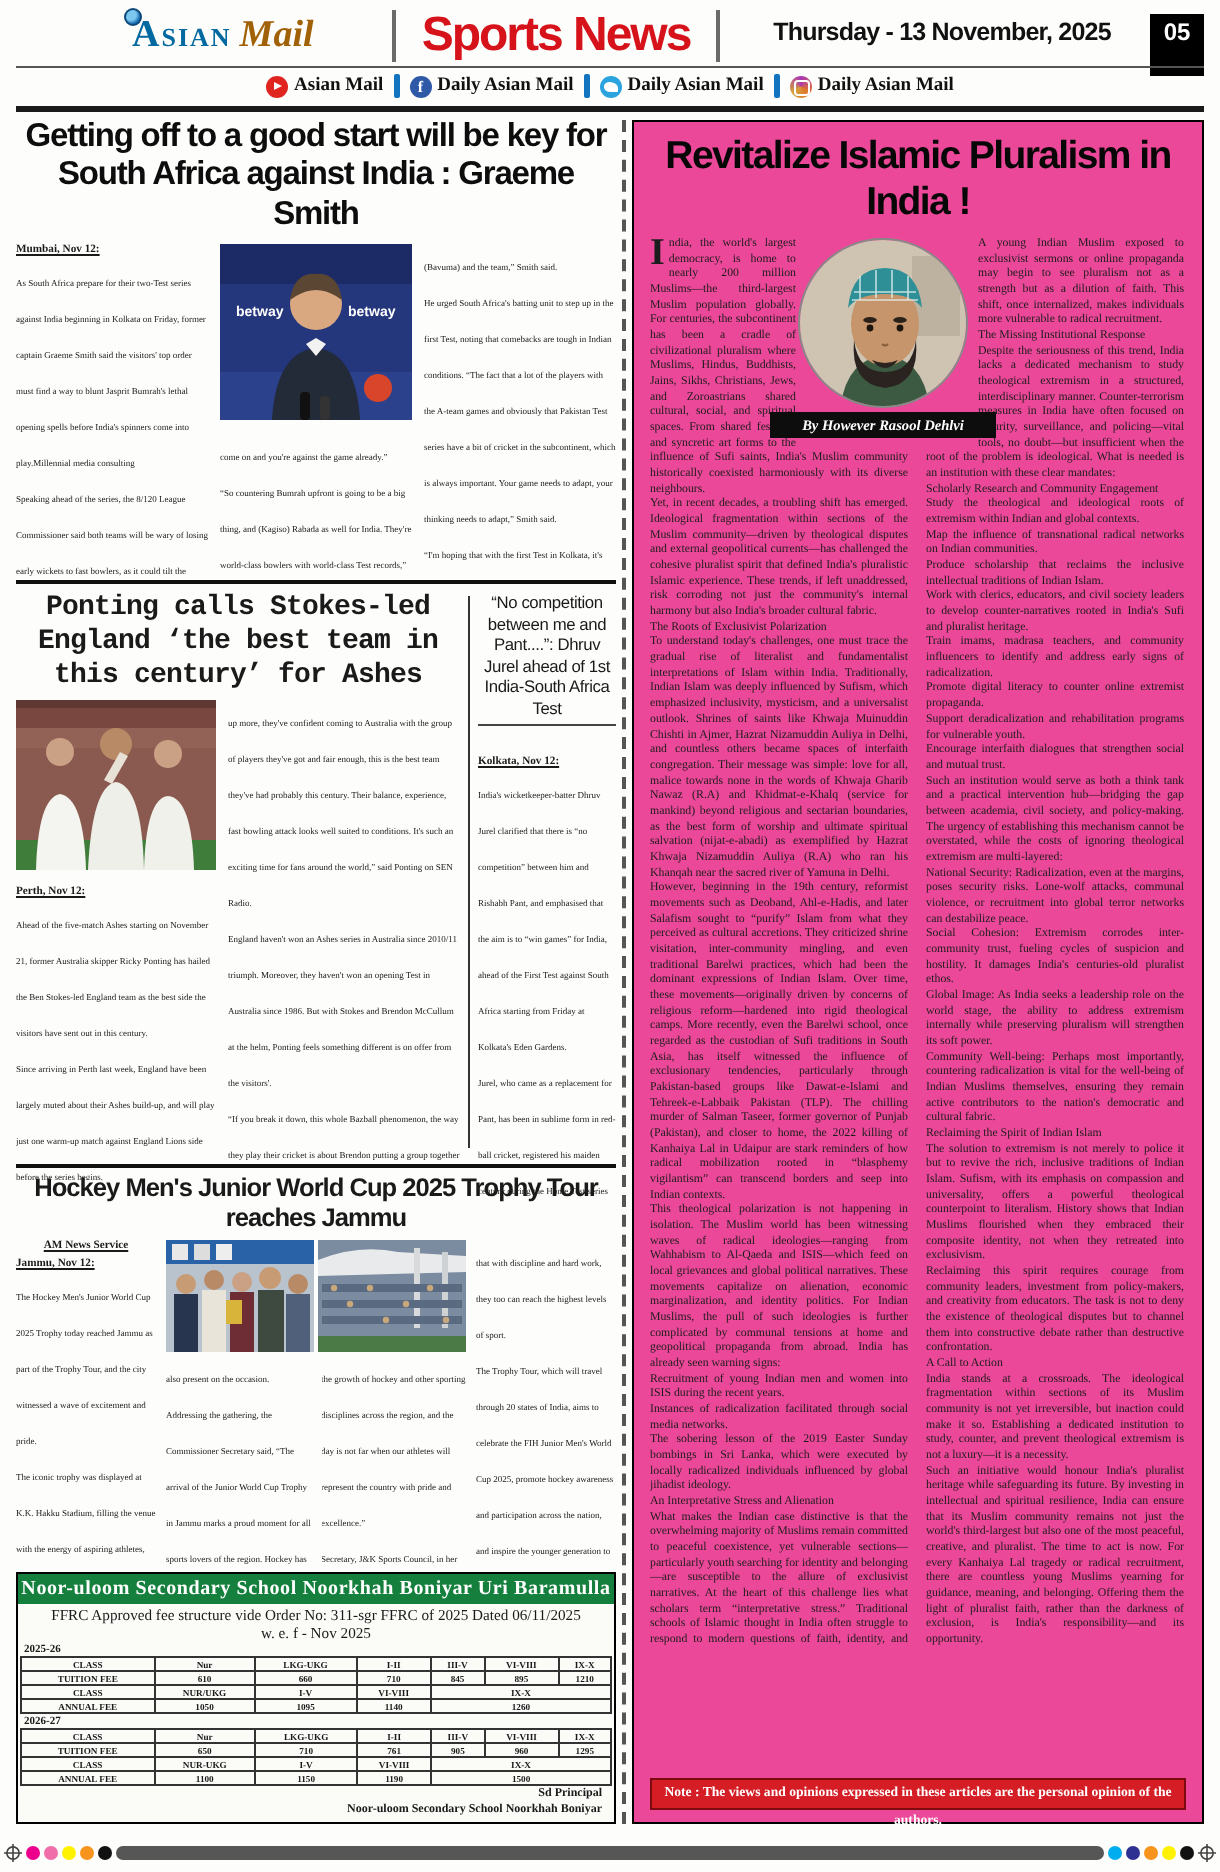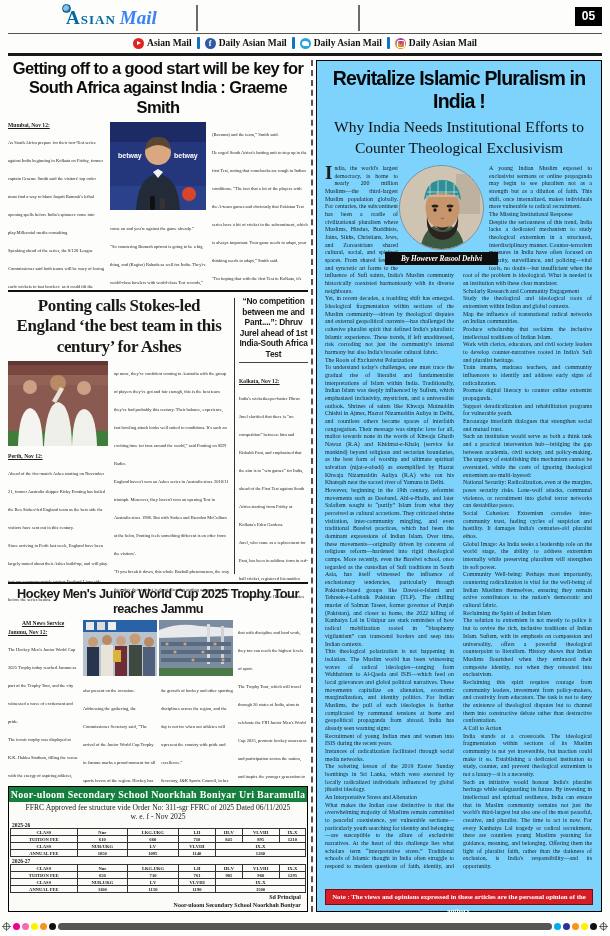--- a/index.html
+++ b/index.html
@@ -6,30 +6,30 @@
   html,body { background:#e8e8e8; }
   #page {
     position:relative; width:610px; height:936px; margin:0 auto;
     background:#fdfdfb; overflow:hidden;
     font-family:"Liberation Serif","DejaVu Serif",serif; color:#1a1a1a;
   }
   
   .masthead { position:absolute; top:5px; left:8px; right:8px; height:28px; }
   .logo { position:absolute; left:58px; top:2px; font-family:"Liberation Serif",serif; }
   .logo .asian { font-size:19px; font-weight:bold; letter-spacing:1px; color:#0369a1; font-variant:small-caps; }
-  .logo .mail { font-size:19px; font-weight:bold; font-style:italic; color:#3b82f6; }
+  .logo .mail { font-size:19px; font-weight:bold; font-style:italic; color:#a16207; }
   .logo .globe { position:absolute; left:-4px; top:-3px; width:9px; height:9px; border-radius:50%;
     background:radial-gradient(circle at 35% 35%, #7ec8f0 0 40%, #1b6fb5 70%); border:1px solid #0d4a7a;}
   .vbar { position:absolute; top:0; width:2px; height:26px; background:#6b6b6b; }
   .section-title { position:absolute; left:196px; top:-1px; width:148px; text-align:center;
     font-family:"Liberation Sans","DejaVu Sans",sans-serif; font-weight:bold; font-size:24px;
     letter-spacing:-1px; color:#d6131a; }
   .issue-date { position:absolute; left:368px; top:4px; width:190px; text-align:center;
     font-family:"Liberation Sans",sans-serif; font-weight:bold; font-size:12.5px; letter-spacing:-0.4px; color:#111; }
-  .page-num { position:absolute; right:0; top:2px; width:27px; height:19px; background:#000;
+  .page-num { position:absolute; right:0; top:2px; width:27px; height:31px; background:#000;
     color:#fff; font-family:"Liberation Sans",sans-serif; font-weight:bold; font-size:12px;
     text-align:center; line-height:19px; }
   .hr-thin { position:absolute; left:8px; right:8px; top:33px; height:1px; background:#555; }
   .social-row { position:absolute; top:36px; left:0; right:0; display:flex; justify-content:center;
     align-items:center; gap:5px; height:14px; }
   .social-item { display:flex; align-items:center; gap:3px; }
   .social-label { font-weight:bold; font-size:9.5px; color:#111; }
   .social-sep { width:3px; height:12px; background:#1273bf; border-radius:1px; }
   .sicon { width:11px; height:11px; border-radius:50%; position:relative; flex:0 0 auto; }
   .sicon.yt { background:#e02521; } .sicon.yt::after { content:""; position:absolute; left:4px; top:3px;
@@ -54,29 +54,29 @@
   #art-smith .cols { display:flex; gap:6px; margin-top:5px; height:166px; }
   #art-smith .col { flex:1; }
   .photo-smith { width:100%; height:88px; margin-bottom:2px; }
 
   
   .rule { position:absolute; left:8px; width:300px; height:2px; background:#111; }
 
   
   #row-bc { position:absolute; left:8px; top:296px; width:300px; height:282px; }
   #art-ponting { position:absolute; left:0; top:0; width:222px; height:282px; }
-  #art-ponting .hl { text-align:center; font-family:Liberation Serif, serif; font-weight:bold;
-    font-size:17px; line-height:1.2; letter-spacing:-0.4px; }
+  #art-ponting .hl { text-align:center; font-family:Liberation Mono, monospace; font-weight:bold;
+    font-size:14px; line-height:1.2; letter-spacing:-0.4px; }
   #art-ponting .cols { display:flex; gap:6px; margin-top:4px; height:240px; }
   #art-ponting .cA { width:100px; flex:0 0 auto; }
   #art-ponting .cB { flex:1; }
   .photo-england { width:100px; height:85px; margin-bottom:3px; }
   .vdiv { position:absolute; left:226px; top:2px; width:1px; height:276px; background:#333; }
   #art-jurel { position:absolute; left:231px; top:0; width:69px; height:282px; }
-  #art-jurel .hl { text-align:center; font-family:"Liberation Sans",sans-serif; font-weight:bold;
+  #art-jurel .hl { text-align:center; font-family:"Liberation Sans",sans-serif; font-weight:normal;
     font-size:8.4px; line-height:1.25; letter-spacing:-0.2px; border-bottom:1px solid #444; padding-bottom:3px; margin-bottom:15px; }
 
   
   #art-hockey { position:absolute; left:8px; top:586px; width:300px; height:196px; }
   #art-hockey .hl { text-align:center; font-family:"Liberation Sans",sans-serif; font-weight:bold;
     font-size:12.8px; letter-spacing:-0.5px; }
   #art-hockey .cols { display:flex; gap:5px; margin-top:4px; height:172px; }
   #art-hockey .c1, #art-hockey .c4 { width:70px; flex:0 0 auto; }
   #art-hockey .mid { width:150px; flex:0 0 auto; }
   #art-hockey .byline { font-size:5.6px; font-weight:bold; text-decoration:underline; text-align:center; margin-bottom:3px; }
@@ -90,21 +90,21 @@
   #advert .title { background:#15803d; color:#fff; text-align:center; font-weight:bold; font-size:10px;
     letter-spacing:0.3px; padding:2px 0; }
   #advert .ffrc { text-align:center; font-weight:normal; font-size:7.6px; line-height:1.2; margin-top:1px; }
   #advert .yr { font-size:5.5px; font-weight:bold; margin:1px 0 0 3px; }
   table.fees { width:296px; margin:0 auto; border-collapse:collapse; }
   table.fees td { border:0.5px solid #333; font-size:4.6px; font-weight:bold; text-align:center; padding:0.5px 1px; }
   #advert .sign { text-align:right; font-weight:bold; font-size:6px; line-height:1.25; padding:1px 6px 0 0; }
 
   
   .dash-div { position:absolute; left:311px; top:60px; height:852px; width:0; border-left:2px dashed #555; }
-  #panel { position:absolute; left:316px; top:60px; width:286px; height:852px; border:1.5px solid #000; background:#7dd3fc; padding:6px 8px; }
+  #panel { position:absolute; left:316px; top:60px; width:286px; height:852px; border:1.5px solid #000; background:#ec4899; padding:6px 8px; }
   #panel .hl { text-align:center; font-family:"Liberation Sans",sans-serif; font-weight:bold;
     font-size:19.5px; letter-spacing:-0.8px; color:#070707; }
   #panel .sub { text-align:center; font-size:15.5px; line-height:1.35; margin-top:4px; color:#111; }
   #panel .pbody { position:relative; margin-top:6px; }
   #panel .pcols { display:flex; gap:9px; }
   #panel .pcol { width:129px; height:705px; overflow:hidden; font-size:5.9px; line-height:1.3;
     text-align:justify; white-space:pre-line; color:#1c1c1c; }
   .sp-r { float:right; width:56px; height:102px; }
   .sp-l { float:left; width:26px; height:102px; }
   #panel .pcol.first::first-letter { font-size:19px; font-weight:bold; float:left; line-height:0.85; padding-right:2px; }
@@ -125,21 +125,23 @@
 </head>
 <body>
 
 <div id="page">
 
   <div class="masthead">
     <div class="logo">
       <span class="globe"></span><span class="asian">Asian</span> <span class="mail">Mail</span>
     </div>
     <div class="vbar" style="left:188px"></div>
+    <div class="section-title">Sports News</div>
     <div class="vbar" style="left:350px"></div>
+    <div class="issue-date">Thursday - 13  November, 2025</div>
     <div class="page-num">05</div>
   </div>
   <div class="hr-thin"></div>
   <div class="social-row">
     <span class="social-item">
         <span class="sicon yt"></span>
         <span class="social-label">Asian Mail</span>
       </span>
     <span class="social-sep"></span>
     <span class="social-item">
@@ -398,21 +400,20 @@
       </table>
     <div class="sign">
       <div>Sd Principal</div>
       <div>Noor-uloom Secondary School Noorkhah Boniyar</div>
     </div>
   </div>
 
   <div class="dash-div"></div>
   <div id="panel">
     <div class="hl">Revitalize Islamic Pluralism in India !</div>
-    <div class="sub">Why India Needs Institutional Efforts to Counter Theological Exclusivism</div>
     <div class="pbody">
       <div class="pcols">
         <div class="pcol first"><div class="sp-r"></div><span>India, the world's largest democracy, is home to nearly 200 million Muslims—the third-largest Muslim population globally. For centuries, the subcontinent has been a cradle of civilizational pluralism where Muslims, Hindus, Buddhists, Jains, Sikhs, Christians, Jews, and Zoroastrians shared cultural, social, and spiritual spaces. From shared festivals and syncretic art forms to the influence of Sufi saints, India's Muslim community historically coexisted harmoniously with its diverse neighbours.
 Yet, in recent decades, a troubling shift has emerged. Ideological fragmentation within sections of the Muslim community—driven by theological disputes and external geopolitical currents—has challenged the cohesive pluralist spirit that defined India's pluralistic Islamic experience. These trends, if left unaddressed, risk corroding not just the community's internal harmony but also India's broader cultural fabric.
 The Roots of Exclusivist Polarization
 To understand today's challenges, one must trace the gradual rise of literalist and fundamentalist interpretations of Islam within India. Traditionally, Indian Islam was deeply influenced by Sufism, which emphasized inclusivity, mysticism, and a universalist outlook. Shrines of saints like Khwaja Muinuddin Chishti in Ajmer, Hazrat Nizamuddin Auliya in Delhi, and countless others became spaces of interfaith congregation. Their message was simple: love for all, malice towards none in the words of Khwaja Gharib Nawaz (R.A) and Khidmat-e-Khalq (service for mankind) beyond religious and sectarian boundaries, as the best form of worship and ultimate spiritual salvation (nijat-e-abadi) as exemplified by Hazrat Khwaja Nizamuddin Auliya (R.A) who ran his Khanqah near the sacred river of Yamuna in Delhi.
 However, beginning in the 19th century, reformist movements such as Deoband, Ahl-e-Hadis, and later Salafism sought to “purify” Islam from what they perceived as cultural accretions. They criticized shrine visitation, inter-community mingling, and even traditional Barelwi practices, which had been the dominant expressions of Indian Islam. Over time, these movements—originally driven by concerns of religious reform—hardened into rigid theological camps. More recently, even the Barelwi school, once regarded as the custodian of Sufi traditions in South Asia, has itself witnessed the influence of exclusionary tendencies, particularly through Pakistan-based groups like Dawat-e-Islami and Tehreek-e-Labbaik Pakistan (TLP). The chilling murder of Salman Taseer, former governor of Punjab (Pakistan), and closer to home, the 2022 killing of Kanhaiya Lal in Udaipur are stark reminders of how radical mobilization rooted in “blasphemy vigilantism” can transcend borders and seep into Indian contexts.
 This theological polarization is not happening in isolation. The Muslim world has been witnessing waves of radical ideologies—ranging from Wahhabism to Al-Qaeda and ISIS—which feed on local grievances and global political narratives. These movements capitalize on alienation, economic marginalization, and identity politics. For Indian Muslims, the pull of such ideologies is further complicated by communal tensions at home and geopolitical propaganda from abroad. India has already seen warning signs:
 Recruitment of young Indian men and women into ISIS during the recent years.
 Instances of radicalization facilitated through social media networks.

